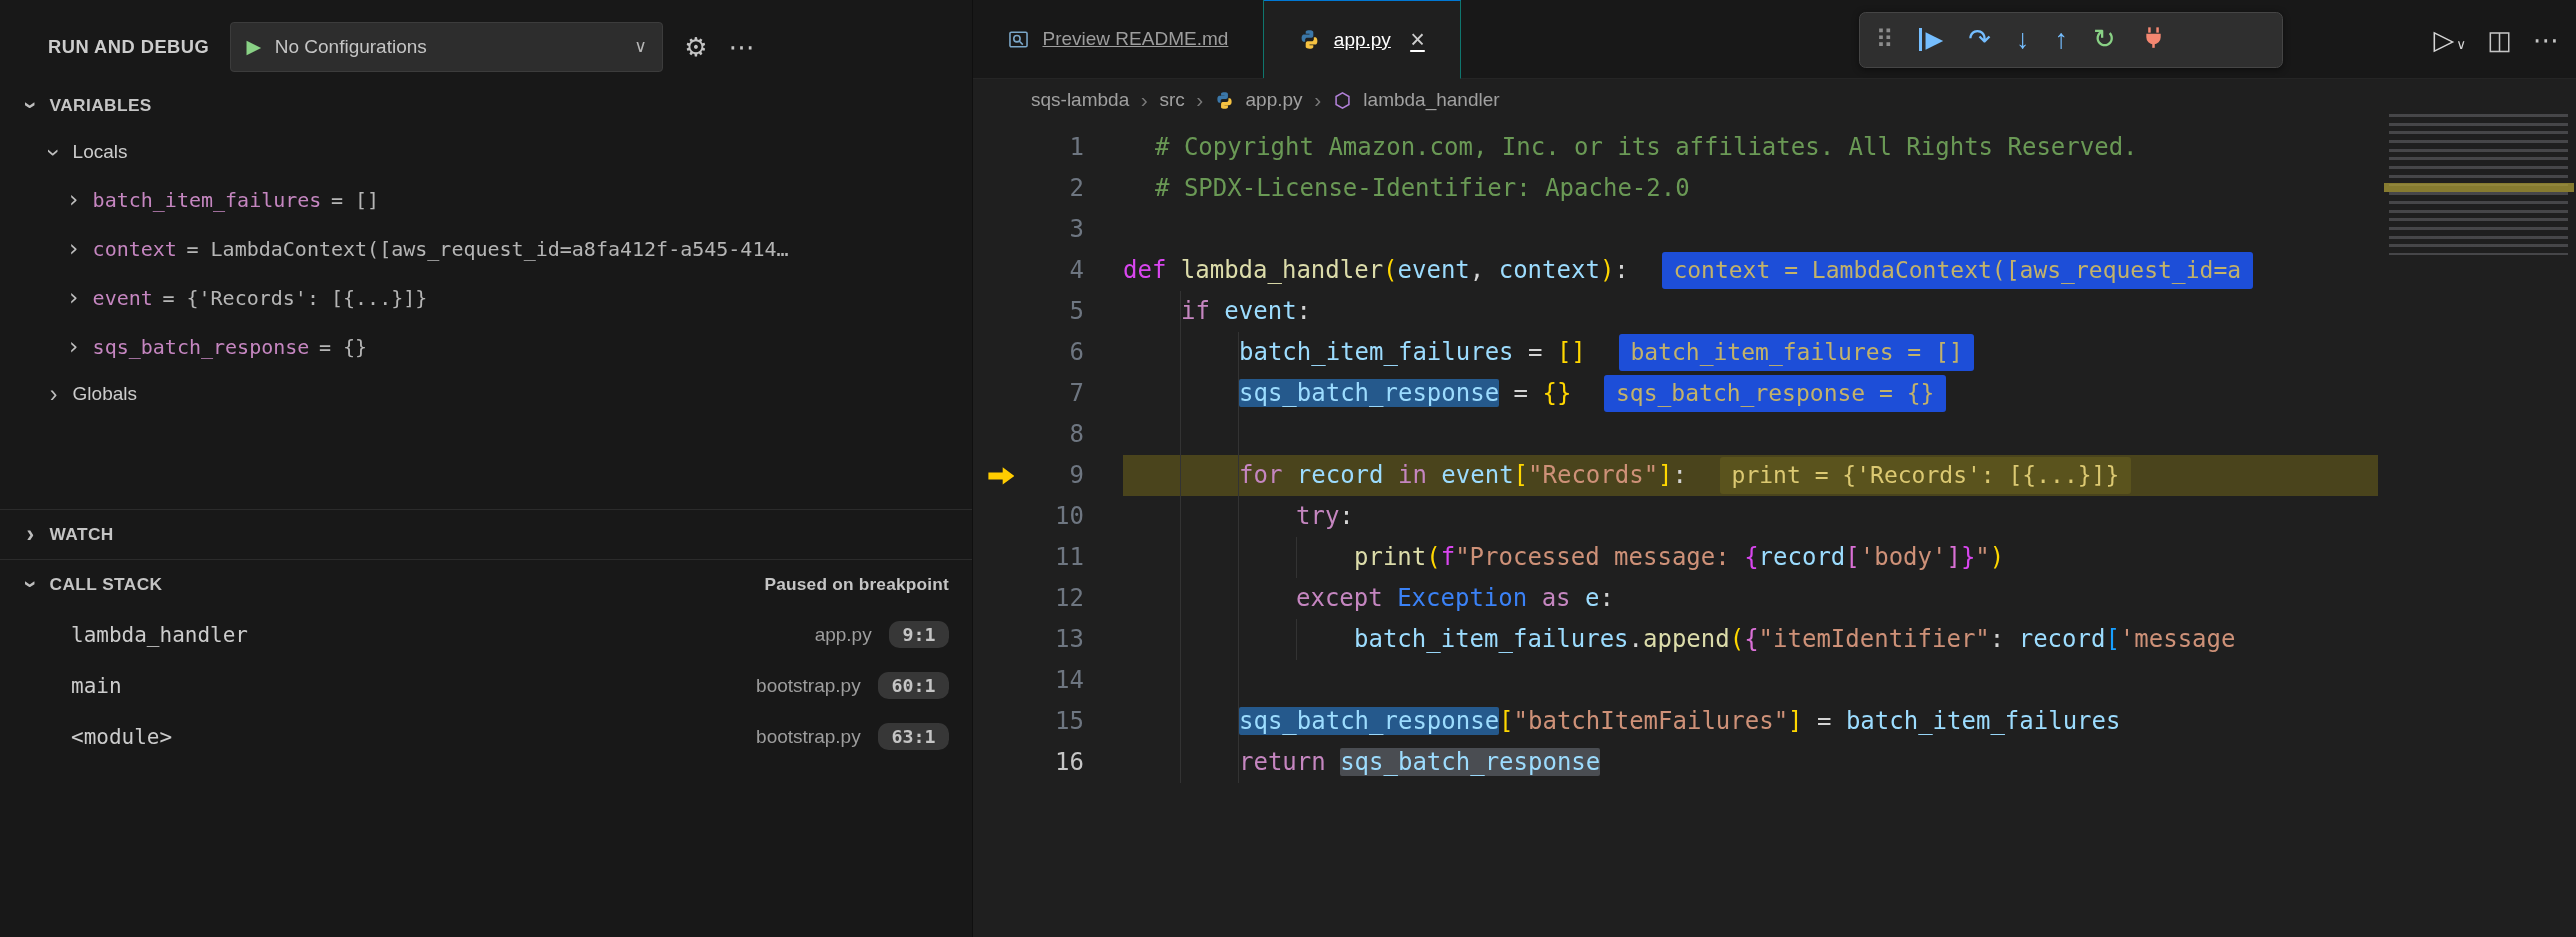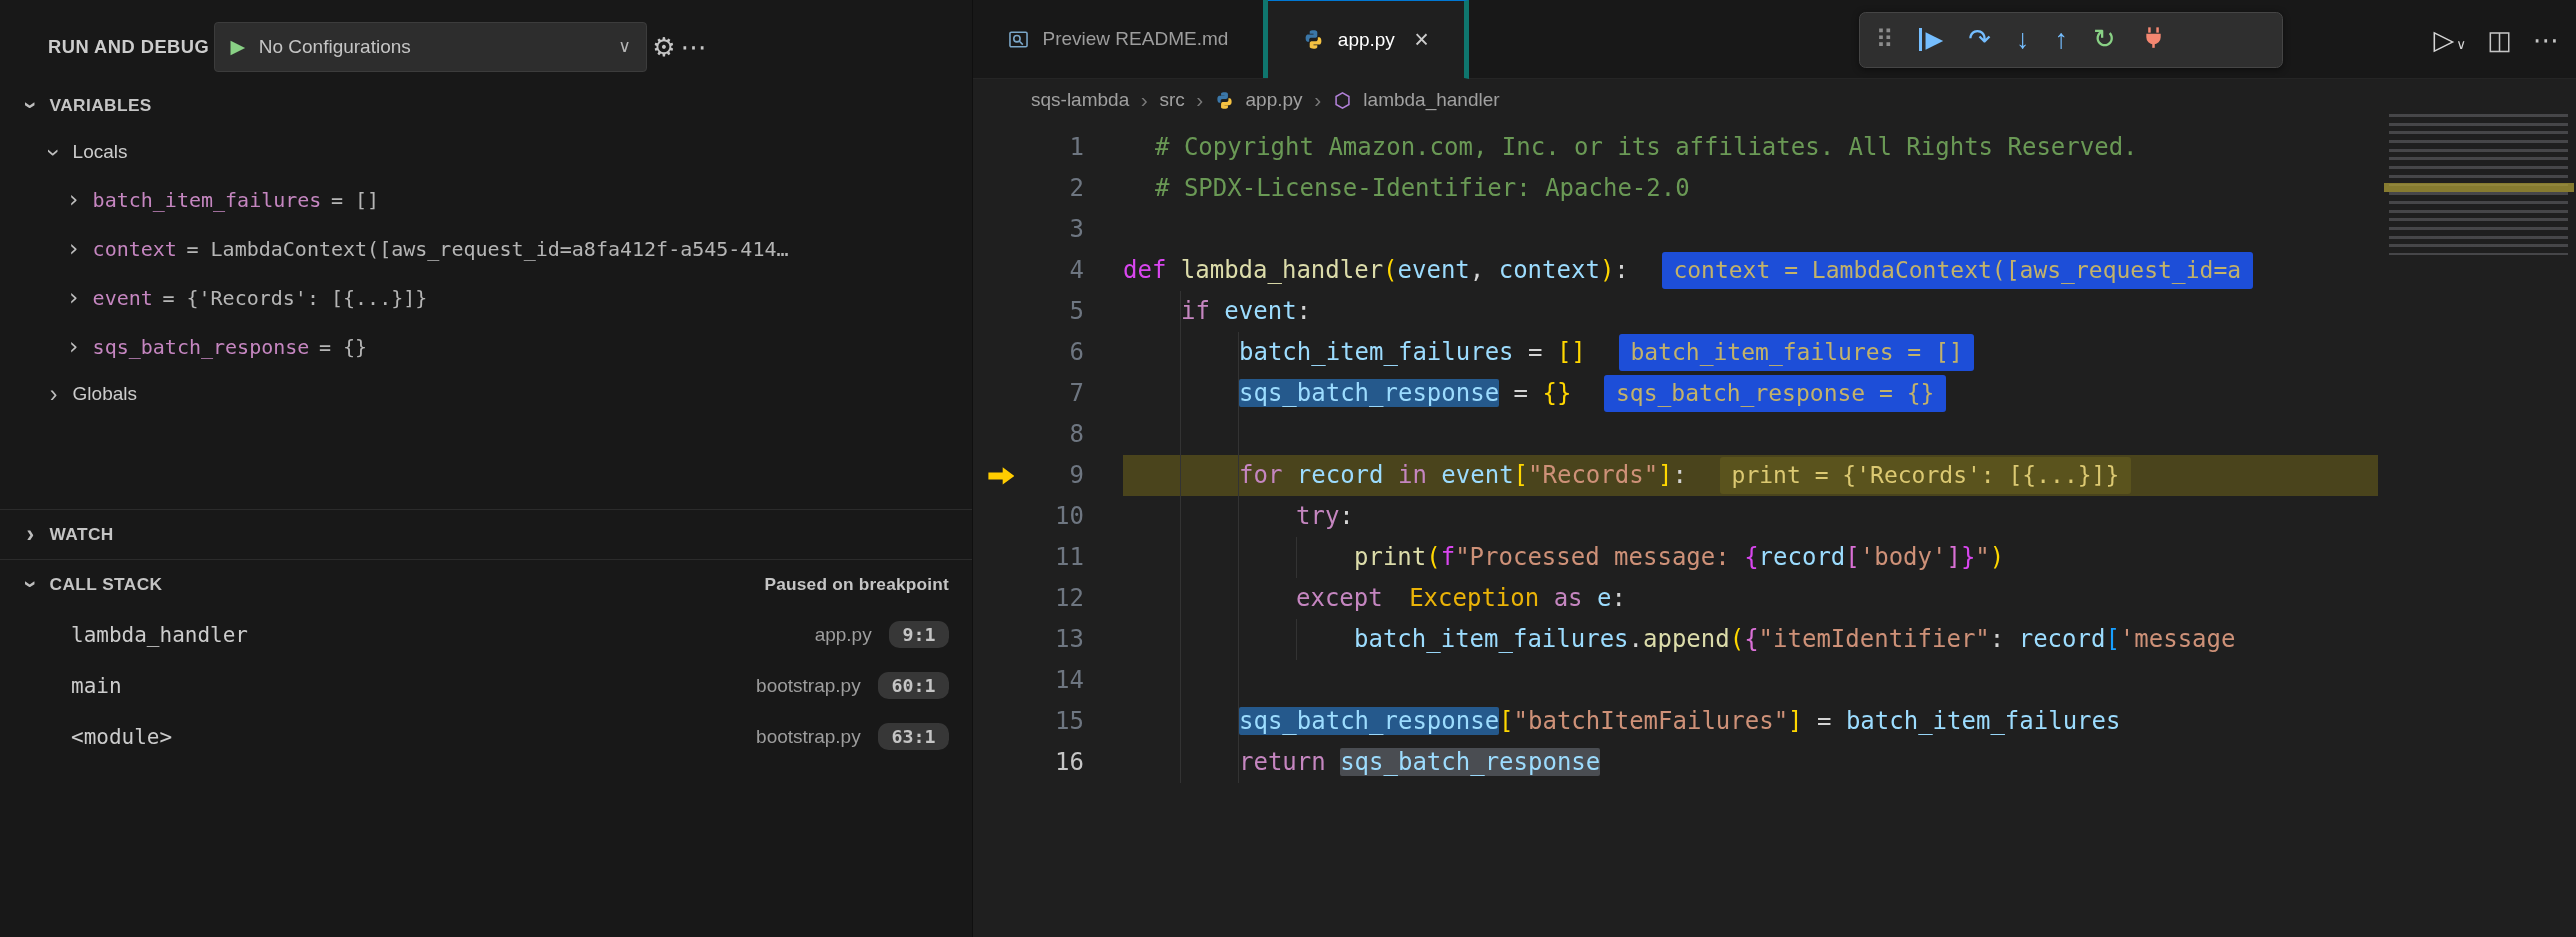--- a/index.html
+++ b/index.html
@@ -4,21 +4,21 @@
 <style>
   * { margin:0; padding:0; box-sizing:border-box; }
   html,body { background:#1f1f1f; }
   body { width:2576px; height:938px; position:relative; overflow:hidden;
          font-family:"Liberation Sans", sans-serif; color:#cccccc; }
 
   .app { display:flex; width:100%; height:100%; }
 
   
   .sidebar { flex:0 0 972px; background:#181818; display:flex; flex-direction:column; overflow:hidden; }
-  .sb-header { height:81px; display:flex; align-items:center; padding:12px 27px 0 48px; gap:5px; }
+  .sb-header { height:81px; display:flex; align-items:center; padding:12px 27px 0 48px; gap:21px; }
   .sb-title { font-size:18.3px; font-weight:600; letter-spacing:0.5px; color:#cccccc; white-space:nowrap; }
   .config-picker { flex:1; max-width:433px; height:50px; background:#2d2d2d; border:1px solid #3c3c3c;
                    border-radius:3.9px; display:flex; align-items:center; gap:13.5px; padding:0 15.4px; cursor:pointer; }
   .play-green { color:#89d185; font-size:19px; }
   .config-label { flex:1; font-size:19px; color:#c5c5c5; white-space:nowrap; overflow:hidden; text-overflow:ellipsis; }
   .chev { color:#b5b5b5; font-size:17.3px; }
   .icon-btn { color:#c5c5c5; font-size:26px; cursor:pointer; line-height:1; }
 
   .section-header { height:48px; display:flex; align-items:center; gap:9.6px; padding:0 23px 0 21px;
                     font-size:17.3px; font-weight:700; letter-spacing:0.4px; color:#c5c5c5; }
@@ -41,21 +41,21 @@
   .frame-name { font-family:"DejaVu Sans Mono", monospace; font-size:21px; color:#cccccc; }
   .frame-file { margin-left:auto; color:#9d9d9d; }
   .frame-loc { margin-left:17.3px; background:#373737; color:#c5c5c5; border-radius:10.6px;
                font-family:"DejaVu Sans Mono", monospace; font-size:18.3px; padding:2.9px 13.5px;font-weight:bold; }
 
   
   .editor { flex:1; background:#1f1f1f; position:relative; border-left:1px solid #0f0f0f; display:flex; flex-direction:column; }
 
   .tabbar { height:79px; background:#181818; display:flex; align-items:stretch; position:relative; border-bottom:1px solid #252525; }
   .tab { display:flex; align-items:center; gap:13.5px; padding:0 35px; font-size:19px; color:#9d9d9d;
-         background:#181818; border-right:5px solid #0f766e; cursor:pointer; white-space:nowrap; }
+         background:#181818; border-right:1px solid #0f766e; cursor:pointer; white-space:nowrap;text-decoration:underline; }
   .tab.active { background:#1f1f1f; color:#ffffff; border-top:1.9px solid #0078d4; border-bottom:1px solid #1f1f1f; margin-bottom:-1px; }
   .tab-close { font-size:25px; color:#cccccc; margin-left:5.8px; cursor:pointer; }
 
   .debug-toolbar { position:absolute; right:293px; top:11.6px; width:424px; height:56px; background:#2f2f2f;
                    border:1px solid #454545; border-radius:6.7px; display:flex; align-items:center;
                    padding:0 15.4px; gap:25px; box-shadow:0 1.9px 7.7px rgba(0,0,0,.45); z-index:5; }
   .dbg { font-size:27px; line-height:1; cursor:pointer; }
   .dbg.grip { color:#8c8c8c; font-size:25px; cursor:grab; }
   .dbg.blue { color:#75beff; }
   .dbg.continue { border-left:3.9px solid #75beff; padding-left:3.9px; font-size:23px; }
@@ -84,21 +84,21 @@
   .line-content { flex:1; display:flex; min-width:0; overflow:hidden; }
   .current .line-content { background:#4a441c; }
   .ind { flex:0 0 auto; background:repeating-linear-gradient(to right, transparent 0 57px, #333333 57px 58px); }
   .code-text { white-space:pre; font-size:24px; line-height:41px; }
   .inline-hint { align-self:center; margin-left:33px; padding:1.9px 11.6px; border-radius:2.9px; white-space:pre;
                  background:#1d4ed8; color:#c3b269; font-size:23px; line-height:33px; }
   .current .inline-hint { background:#5a531d; color:#dcc972; }
 
   .c  { color:#6a9955;margin-left:32px; } .k  { color:#c586c0; } .d { color:#d946ef; }
   .f  { color:#dcdcaa; } .v  { color:#9cdcfe; } .s { color:#ce9178; }
-  .cl { color:#eab308;margin-left:12px; } .p  { color:#d4d4d4; }
+  .cl { color:#3b82f6; } .p  { color:#d4d4d4; }
   .b1 { color:#ffd700; } .b2 { color:#da70d6; } .b3 { color:#179fff; }
   .hb { background:#25598c; border-radius:1.9px; }
   .hg { background:#4a4d52; border-radius:1.9px; }
 
   .minimap { position:absolute; top:114px; right:7.7px; width:179px; height:141px; cursor:pointer; }
   .mm-lines { position:absolute; inset:0; opacity:.55;
               background:repeating-linear-gradient(to bottom, rgba(190,190,200,.45) 0 2.9px, transparent 2.9px 8.7px); }
   .mm-current { position:absolute; left:-5.8px; right:-5.8px; top:69px; height:8.7px; background:rgba(170,155,55,.75); }
 </style>
 </head>

